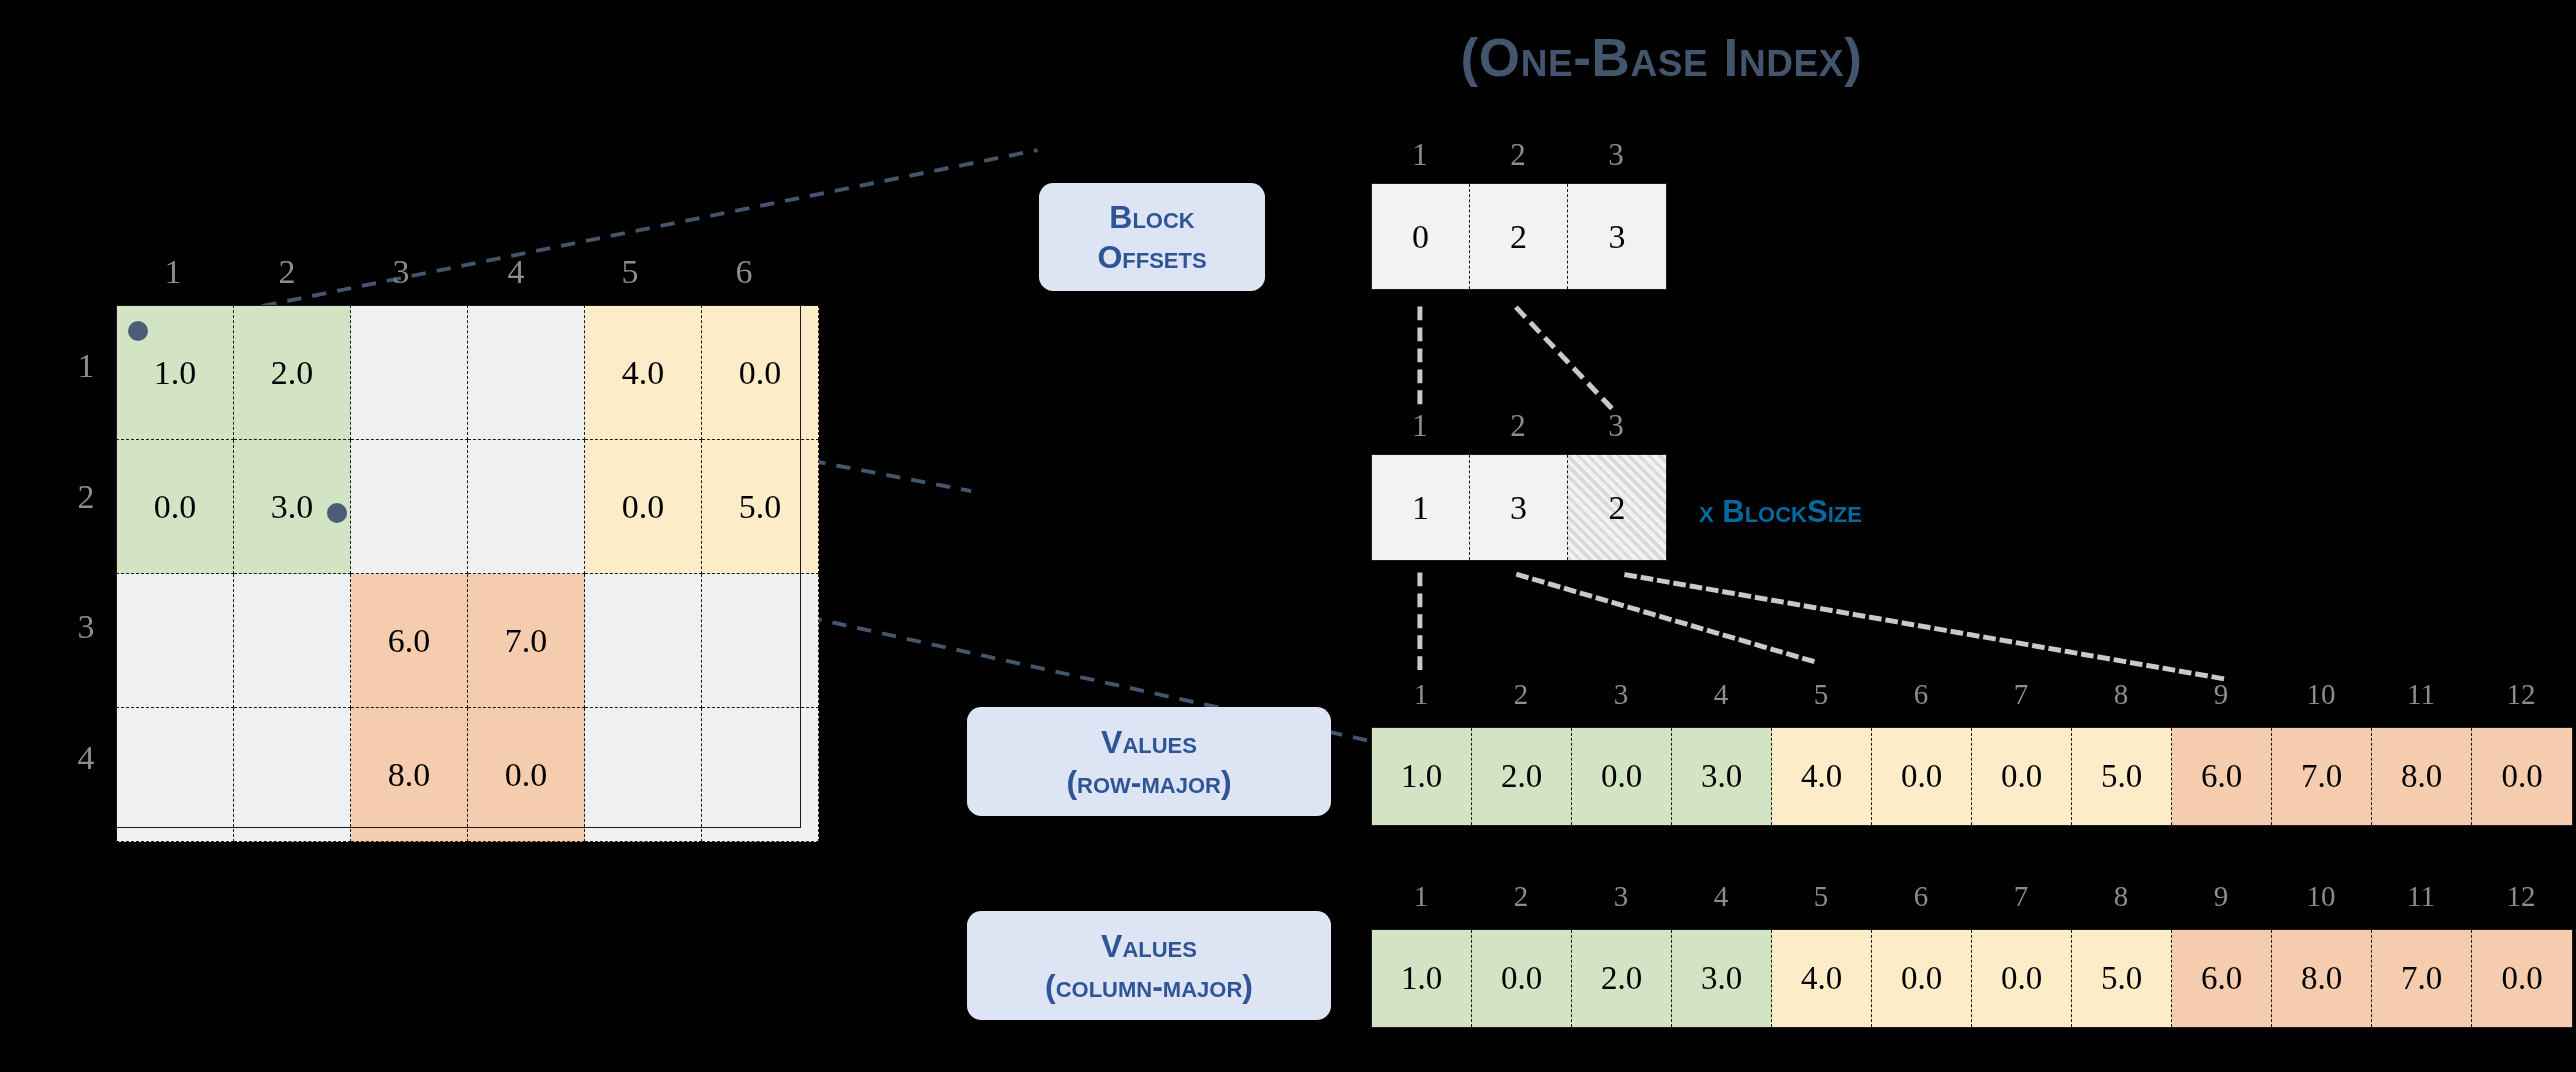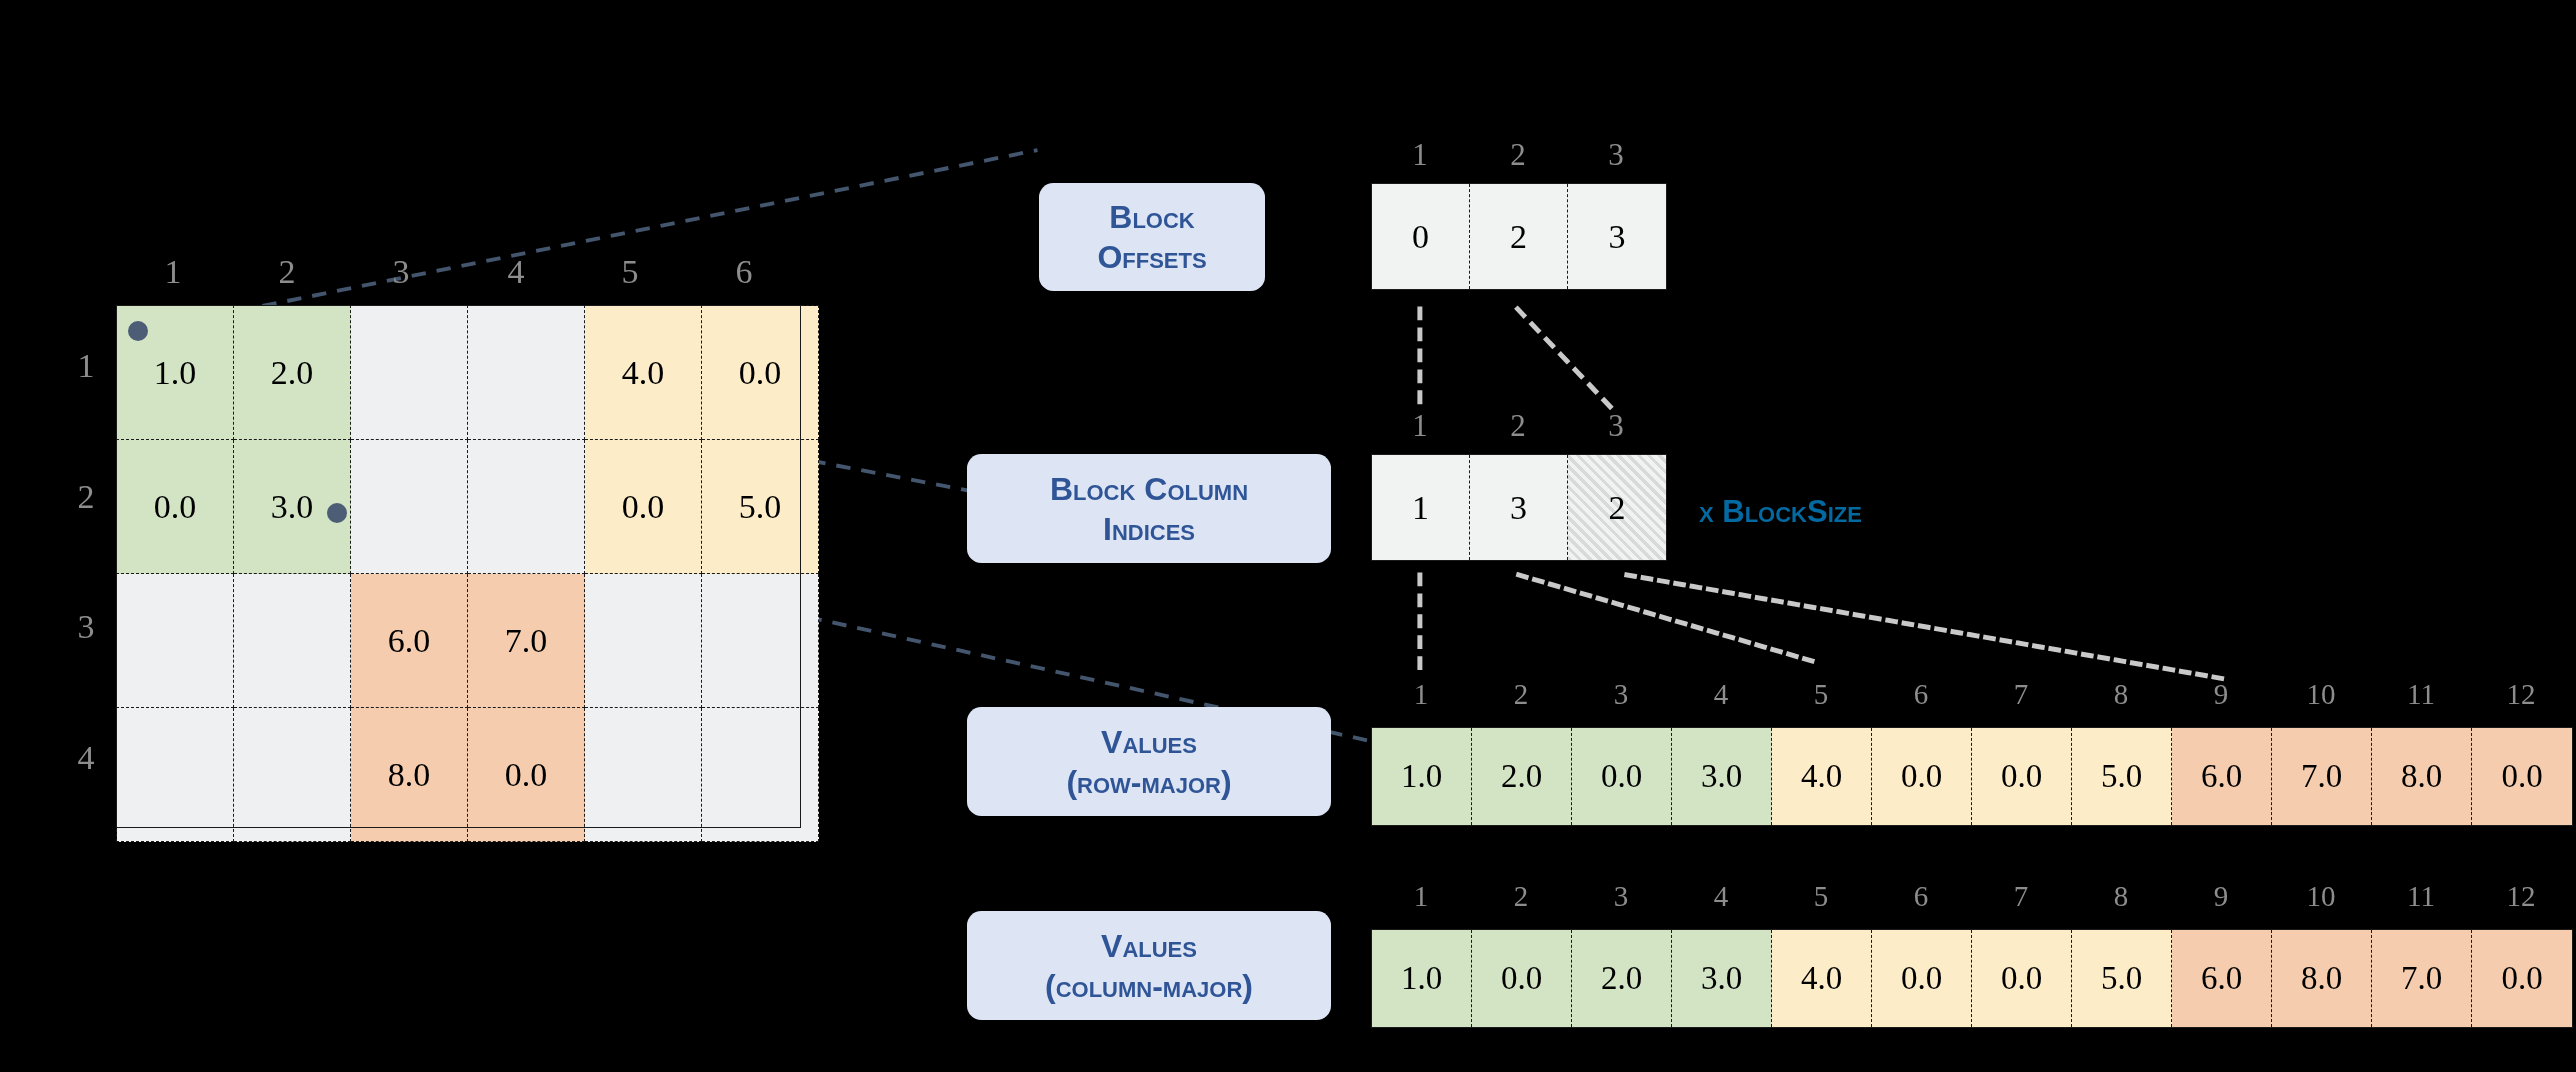--- a/index.html
+++ b/index.html
@@ -63,20 +63,21 @@
 
   .blocksize{position:absolute;color:#0369a1;font-weight:bold;
              font-variant:small-caps;font-size:31px;white-space:nowrap;
              font-family:"Liberation Sans",sans-serif;}
 </style>
 </head>
 <body>
 
 <div id="stage">
 
+  <div id="title">(One-Base Index)</div>
 
   <svg id="wires" viewBox="0 0 4668 1943" preserveAspectRatio="none">
 
     <polyline points="250,600 1880,272" fill="none" stroke="#44566e" stroke-width="7" stroke-dasharray="26,20"></polyline>
 
     <polyline points="250,604 1760,890" fill="none" stroke="#44566e" stroke-width="7" stroke-dasharray="26,20"></polyline>
 
     <polyline points="610,930 2560,1360" fill="none" stroke="#44566e" stroke-width="7" stroke-dasharray="26,20"></polyline>
 
     <line x1="2573" y1="560" x2="2573" y2="750" stroke="#c9c9c9" stroke-width="9" stroke-dasharray="16,22" stroke-linecap="square"></line>
@@ -151,24 +152,20 @@
       <div class="ix" style="width: 98px; font-size: 31px;">1</div>
       <div class="ix" style="width: 98px; font-size: 31px;">2</div>
       <div class="ix" style="width: 98px; font-size: 31px;">3</div>
     </div>
   <div class="arr" id="bo-arr" style="left:1371px;top:183px;">
       <div class="cell" style="width: 98px; height: 105px; font-size: 34px;">0</div>
       <div class="cell" style="width: 98px; height: 105px; font-size: 34px;">2</div>
       <div class="cell" style="width: 98px; height: 105px; font-size: 34px;">3</div>
     </div>
 
-  <div class="pill" style="left:967px;top:454px;width:364px;height:109px;font-size:32px;">
-    <span>Block Column</span>
-    <span>Indices</span>
-  </div>
   <div class="idxrow" id="bc-idx" style="left:1371px;top:408px;">
       <div class="ix" style="width: 98px; font-size: 31px;">1</div>
       <div class="ix" style="width: 98px; font-size: 31px;">2</div>
       <div class="ix" style="width: 98px; font-size: 31px;">3</div>
     </div>
   <div class="arr" id="bc-arr" style="left:1371px;top:454px;">
       <div class="cell" style="width: 98px; height: 105px; font-size: 34px;">1</div>
       <div class="cell" style="width: 98px; height: 105px; font-size: 34px;">3</div>
       <div class="cell hatch" style="width: 98px; height: 105px; font-size: 34px;">2</div>
     </div>

